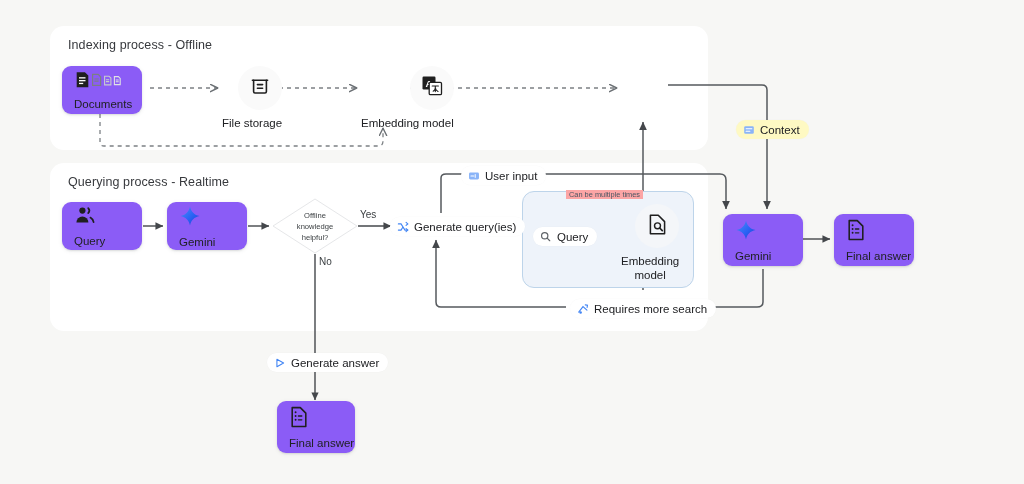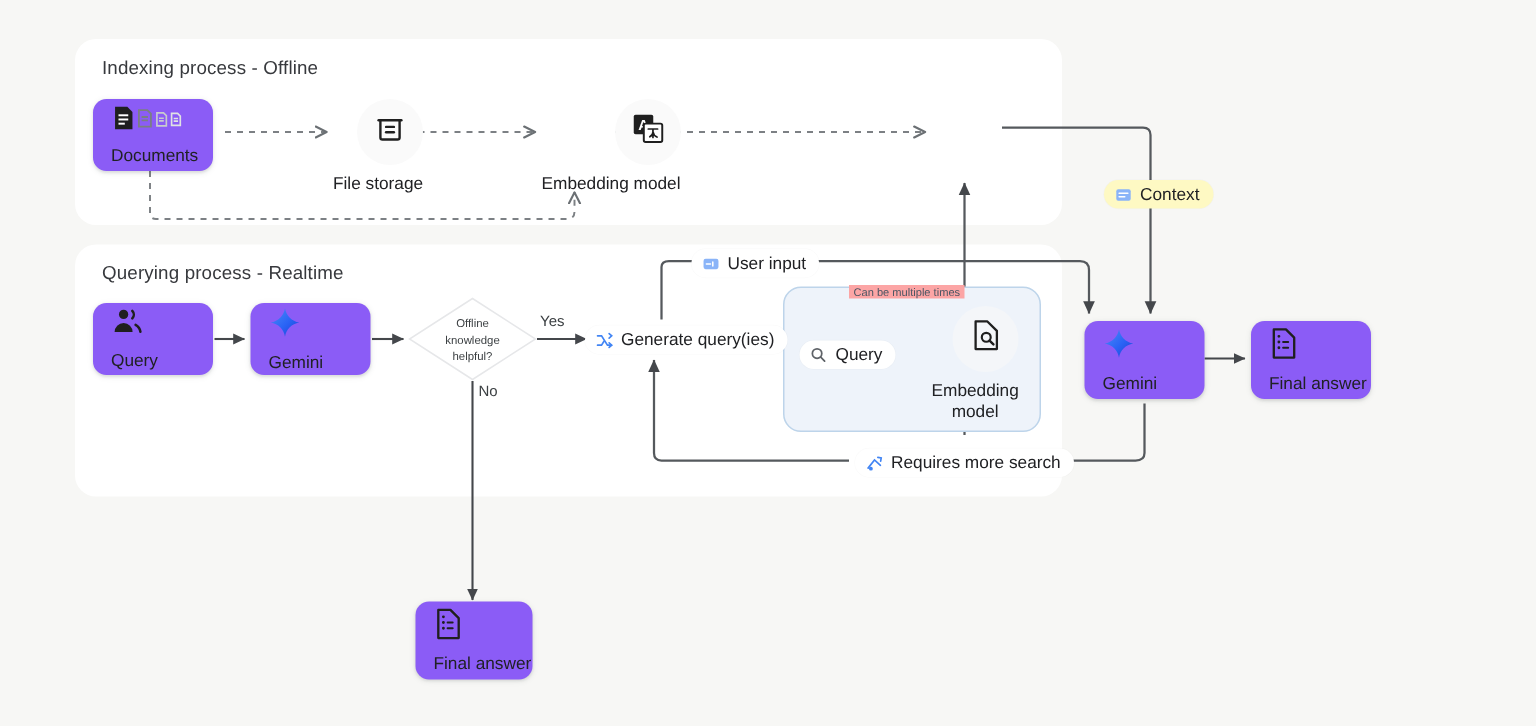--- a/index.html
+++ b/index.html
@@ -316,20 +316,28 @@
     <span class="cicon">
       <svg width="12" height="12" viewBox="0 0 14 14" fill="none" stroke="#4285f4" stroke-width="1.3" stroke-linecap="round">
         <path d="M2,10.6 L7,4.2 L11.6,8.4"></path>
           <path d="M9.6,2.2 L12.2,2.6 L11.8,5.2"></path>
         <circle cx="4.2" cy="11" r="1.5" fill="#4285f4" stroke="none"></circle>
       </svg>
     </span>
     <span>Requires more search</span>
   </div>
 
+  <div class="chip" style="left:267px;top:353px;">
+    <span class="cicon">
+      <svg width="12" height="12" viewBox="0 0 14 14" fill="none" stroke="#4285f4" stroke-width="1.25" stroke-linejoin="round">
+        <path d="M3.4,2.6 L11.2,7 L3.4,11.4 Z"></path>
+      </svg>
+    </span>
+    <span>Generate answer</span>
+  </div>
 
   <div class="card" id="node-final-answer-bottom" style="left:277px;top:401px;width:78px;height:52px;">
     <span>
       <svg width="20" height="22" viewBox="0 0 20 22" fill="none" stroke="#1f1f1f" stroke-width="1.55" stroke-linejoin="round">
         <path d="M3.2,1.6 h8.1 l5.5,5.5 v13.3 h-13.6 z"></path>
         <path d="M6.6,6.2 h0.01 M6.6,10 h0.01 M6.6,13.8 h0.01" stroke-linecap="round" stroke-width="1.9"></path>
         <path d="M9.4,10 h3.4 M9.4,13.8 h3.4" stroke-linecap="round" stroke-width="1.3"></path>
       </svg>
     </span>
     <span class="lbl">Final answer</span>

